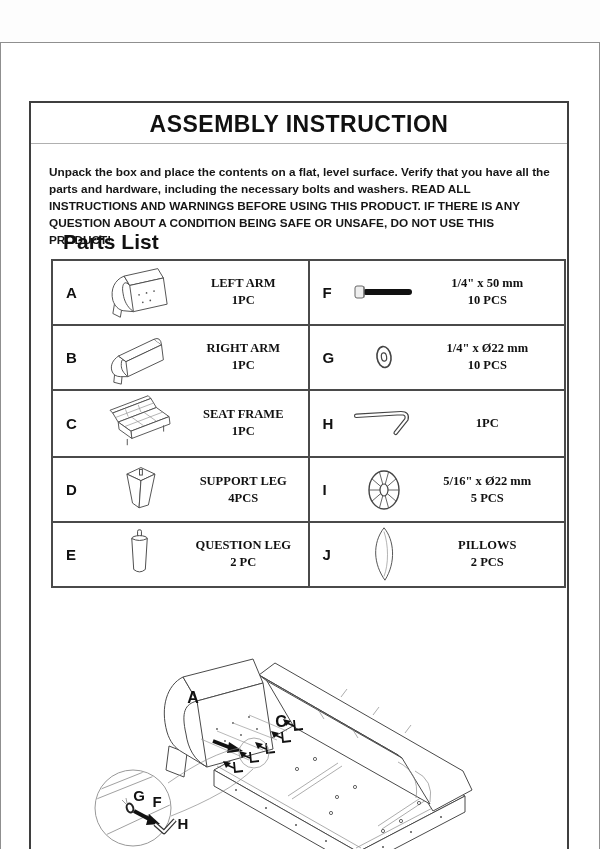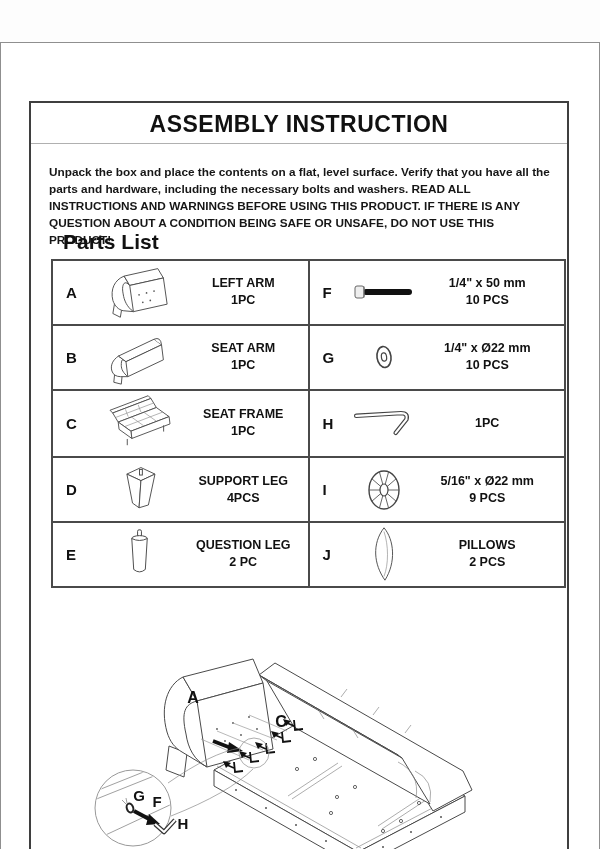--- a/index.html
+++ b/index.html
@@ -36,21 +36,21 @@
   }
   table.parts td{
     border:2px solid #4a4a4a;padding:0;width:50%;vertical-align:middle;
   }
   .cell{display:flex;align-items:center;height:100%;}
   .letter{font-size:15px;font-weight:bold;margin-left:13px;width:26px;flex:none;}
   .icon{flex:none;display:flex;align-items:center;justify-content:center;}
   td.colL .icon{width:95px;}
   td.colR .icon{width:70px;}
   .desc{flex:1;text-align:center;font-weight:bold;font-size:12.5px;line-height:17px;padding-right:8px;}
-  .desc span{display:block;}
+  .desc span{display:block;font-family:Liberation Serif, serif;}
   .step{
     position:absolute;left:30px;top:492px;width:478px;
     font-size:12px;font-weight:bold;line-height:18px;
   }
   .diagram{position:absolute;left:0px;top:538px;}
   svg{display:block;}
   .ln{stroke:#4a4a4a;stroke-width:1;fill:none;stroke-linejoin:round;stroke-linecap:round;}
   .fwhite{fill:#fff;stroke:#4a4a4a;stroke-width:1;stroke-linejoin:round;}
   .thin{stroke:#8a8a8a;stroke-width:.7;fill:none;}
   .dlabel{font-size:16px;font-weight:bold;fill:#111;}
@@ -119,21 +119,21 @@
           <span class="icon">
             <svg width="78" height="58" viewBox="0 0 78 62">
               <polygon class="fwhite" points="12,48 20,50 19,60 11,58"></polygon>
               <path class="fwhite" d="M16,30 C10,34 7,40 9,46 C10,50 14,52 18,52 L26,52 C21,48 19,44 19,40 C19,34 20,32 24,36 Z"></path>
               <polygon class="fwhite" points="16,30 54,12 62,18 24,36"></polygon>
               <path class="fwhite" d="M54,12 Q61,9 62,18"></path>
               <polygon class="fwhite" points="24,36 62,18 64,34 26,52"></polygon>
             </svg>
           </span>
           <span class="desc">
-            <span>SEAT ARM</span>
+            <span>RIGHT ARM</span>
             <span>1PC</span>
           </span>
         </div>
             </td>
         <td class="colR">
               <div class="cell">
           <span class="letter">G</span>
           <span class="icon">
             <svg width="34" height="40" viewBox="0 0 34 40">
               <ellipse cx="17" cy="20" rx="7" ry="10.5" fill="#fff" stroke="#444" stroke-width="1.6" transform="rotate(-8 17 20)"></ellipse>
@@ -224,21 +224,21 @@
                 <line x1="19.8" y1="22.5" x2="10.9" y2="14.8"></line>
                       <line x1="21.8" y1="20.3" x2="18.4" y2="7.9"></line>
                 <line x1="24.2" y1="20.3" x2="27.6" y2="7.9"></line>
                       <line x1="26.2" y1="22.5" x2="35.1" y2="14.8"></line>
               </g>
               <ellipse cx="23" cy="26" rx="4" ry="6" fill="#fff" stroke="#444" stroke-width="1.2"></ellipse>
             </svg>
           </span>
           <span class="desc">
             <span>5/16" x Ø22 mm</span>
-            <span>9 PCS</span>
+            <span>5 PCS</span>
           </span>
         </div>
             </td>
       </tr>
       <tr>
         <td class="colL">
               <div class="cell">
           <span class="letter">E</span>
           <span class="icon">
             <svg width="40" height="58" viewBox="0 0 40 60">

